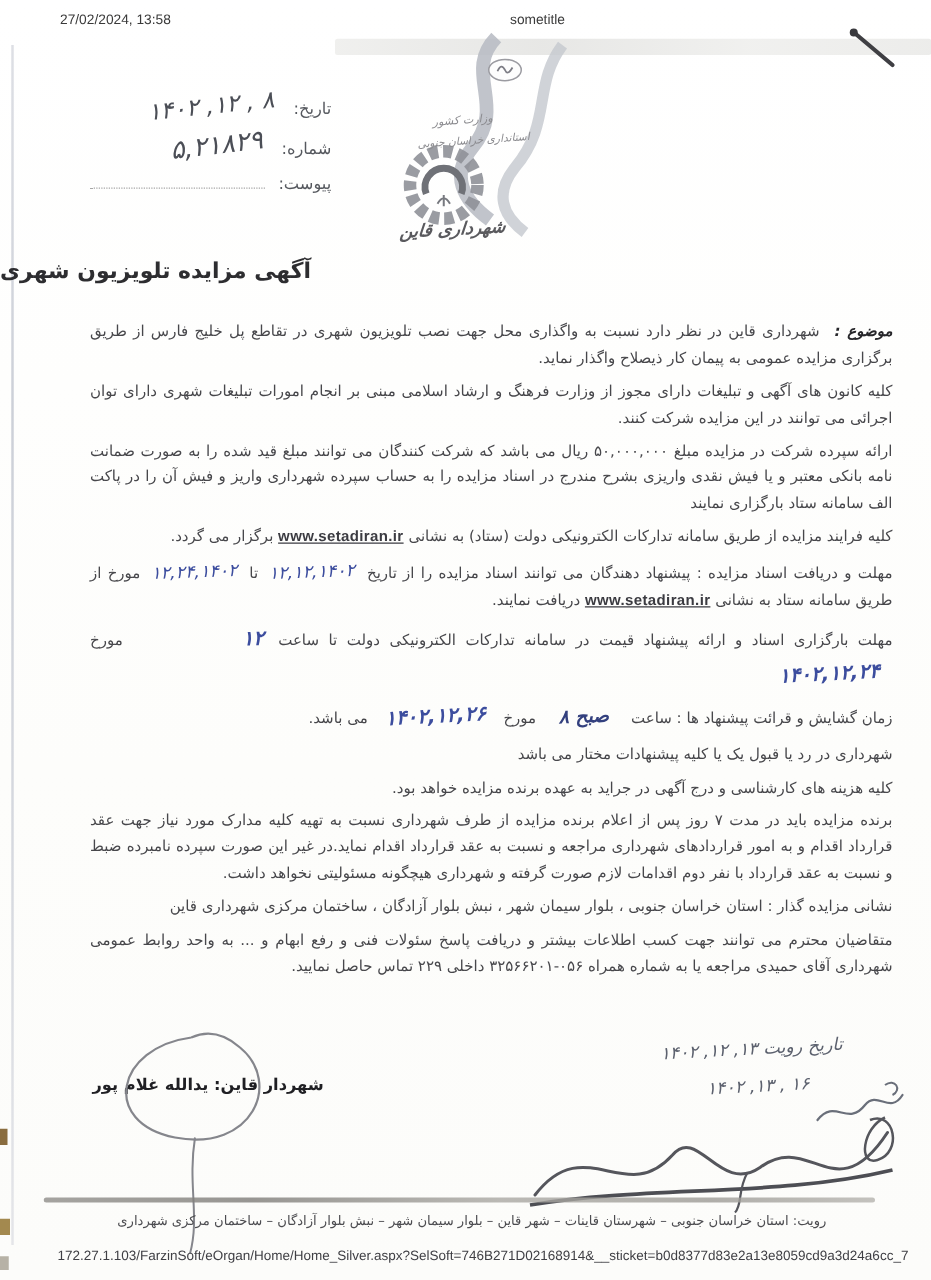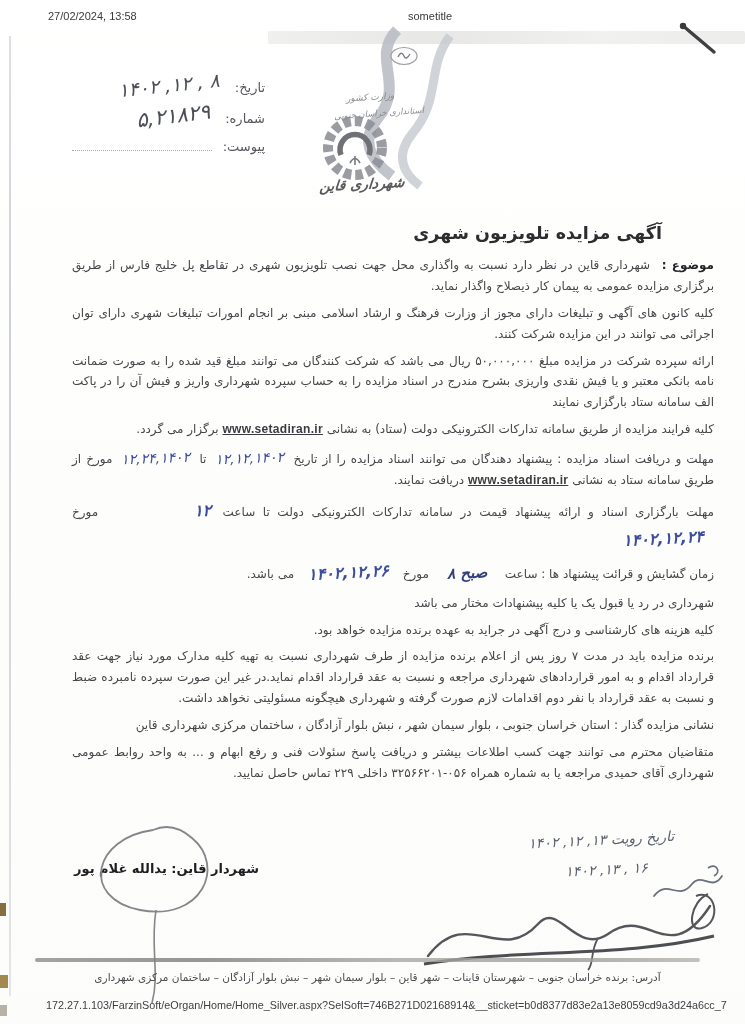--- a/index.html
+++ b/index.html
@@ -35,26 +35,26 @@
   .fields{position:absolute;left:35px;top:74px;width:230px;direction:rtl;}
   .frow{position:absolute;right:0;white-space:nowrap;}
   .frow .lbl{font-size:13px;color:#55585e;}
   .hw{font-style:italic;white-space:nowrap;display:inline-block;}
   .hw-gray{color:#4b4e56;}
   .hw-blue{color:#3c4d9e;}
   .fval{font-size:19px;letter-spacing:2px;transform:rotate(-6deg);margin-right:10px;direction:ltr;}
   .frow1{top:0;} .frow2{top:30px;} .frow3{top:62px;}
   .dotline{display:inline-block;width:140px;border-bottom:1px dotted #a6a6a6;height:10px;margin-right:6px;}
   
-  .doc-title{position:absolute;left:0;top:207px;width:662px;text-align:right;
-    font-size:17.5px;font-weight:bold;color:#2d2d30;direction:rtl;margin-top:16px;}
+  .doc-title{position:absolute;left:0;top:207px;width:662px;text-align:left;
+    font-size:17.5px;font-weight:bold;color:#2d2d30;direction:rtl;}
   .body-text{position:absolute;left:72px;top:255px;width:642px;direction:rtl;
     text-align:justify;font-size:12px;line-height:1.74;color:#47474b;}
   .para{margin:0 0 6px 0;}
-  .lead{font-weight:bold;color:#26262a;margin-left:7px;}
+  .lead{font-weight:bold;color:#26262a;margin-left:7px;font-style:italic;}
   .bold-underline{font-weight:bold;color:#2b2b2f;text-decoration:underline;
     text-underline-offset:4px;line-height:1.9;font-size:12.6px;}
   .url{direction:ltr;unicode-bidi:embed;font-family:"Liberation Sans","DejaVu Sans",sans-serif;
     font-weight:bold;text-decoration:underline;color:#3b3b41;letter-spacing:.3px;}
   .hwi{font-size:14px;letter-spacing:1px;transform:rotate(-2deg);direction:ltr;margin:0 4px;}
   .hw-hour{font-size:16px;font-weight:600;margin-left:88px;}
   .hw-hour2{font-size:15px;font-weight:600;color:#33407e;margin:0 14px;}
   .hw-date-lg{font-size:16px;font-weight:600;margin:0 10px;transform:rotate(-3deg);}
   .tail-gap{margin-left:12px;}
   
@@ -191,17 +191,17 @@
   </svg>
   <svg class="sig-scribble" width="310" height="86">
     <path d="M16,70 C56,18 88,80 126,38 C146,14 164,70 196,48 C236,18 256,84 298,20" fill="none" stroke="#55565c" stroke-width="2.4" stroke-linecap="round"></path>
     <path d="M12,78 C110,62 210,72 302,50" fill="none" stroke="#4d4e54" stroke-width="3"></path>
     <path d="M284,10 C304,2 310,36 290,42 C274,47 278,16 296,8" fill="none" stroke="#55565c" stroke-width="2"></path>
     <path d="M186,52 C178,66 182,78 176,84" fill="none" stroke="#55565c" stroke-width="1.8"></path>
   </svg>
 
   <div class="scan-line"></div>
 
-  <div class="footer-address">آدرس: برنده خراسان جنوبی – شهرستان قاینات – شهر قاین – بلوار سیمان شهر – نبش بلوار آزادگان – ساختمان مرکزی شهرداری</div>
+  <div class="footer-address">رویت: استان خراسان جنوبی – شهرستان قاینات – شهر قاین – بلوار سیمان شهر – نبش بلوار آزادگان – ساختمان مرکزی شهرداری</div>
   <div class="footer-url">172.27.1.103/FarzinSoft/eOrgan/Home/Home_Silver.aspx?SelSoft=746B271D02168914&amp;__sticket=b0d8377d83e2a13e8059cd9a3d24a6cc_7</div>
   <div class="page-indicator">1/2</div>
 
 </div>
 
 </body></html>

